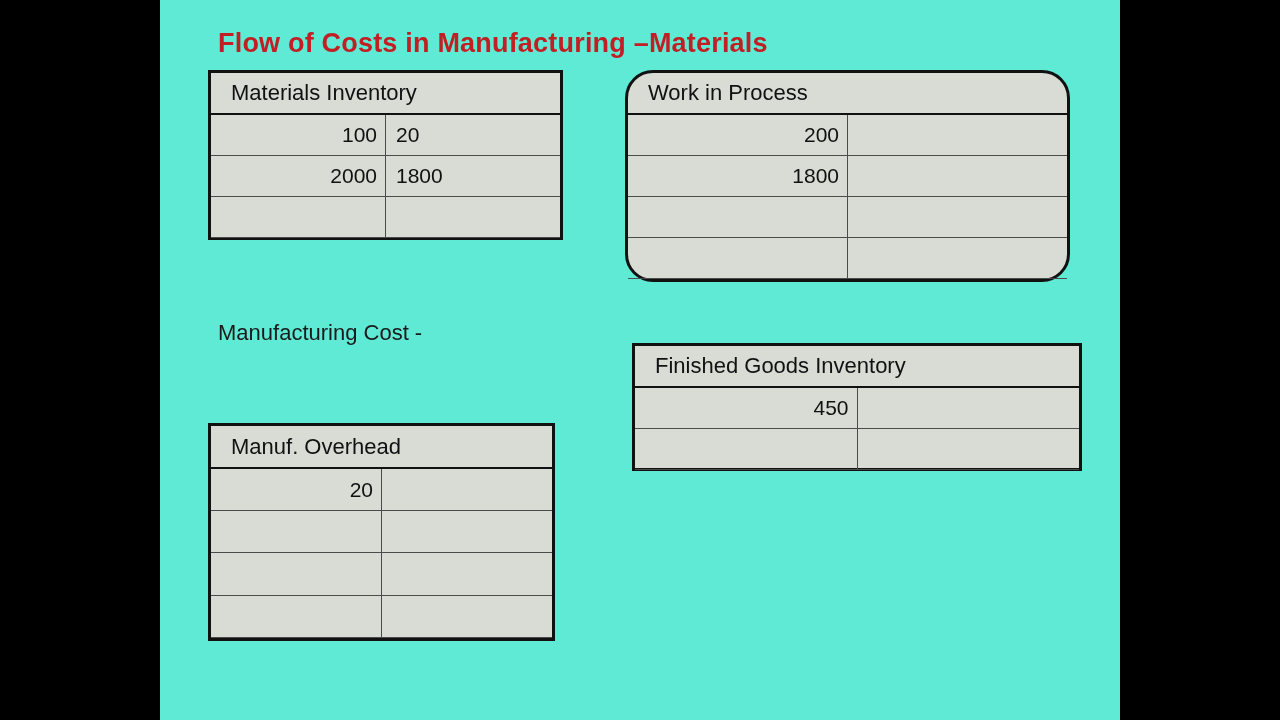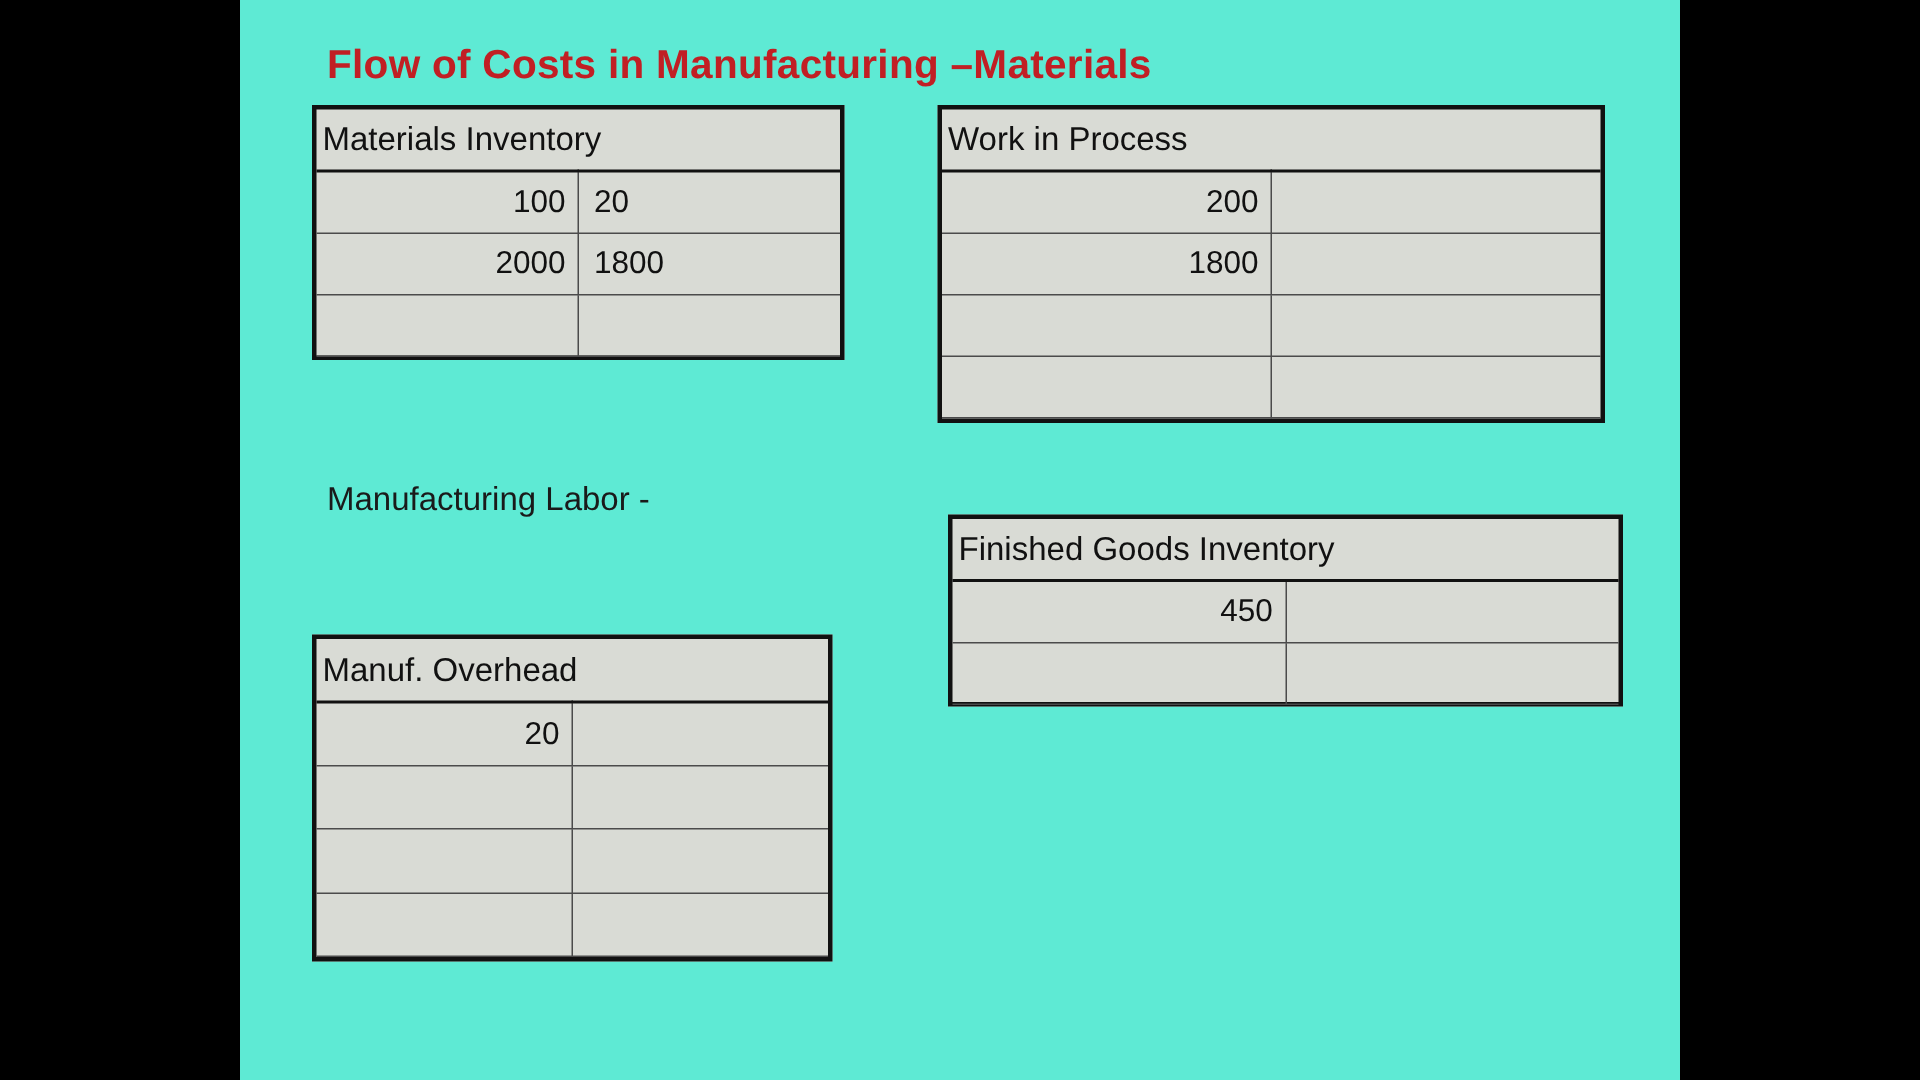--- a/index.html
+++ b/index.html
@@ -66,21 +66,21 @@
     box-sizing: border-box;
     vertical-align: middle;
   }
   .taccount td.header {
     border-left: none;
     border-right: none;
     border-top: none;
     border-bottom: 2px solid #111;
     font-size: 22px;
     text-align: left;
-    padding-left: 4px;
+    padding-left: 20px;
   }
   .taccount td.debit {
     text-align: right;
     border-left: none;
     padding-left: 18px;
   }
   .taccount td.credit {
     text-align: left;
     border-right: none;
     padding-left: 10px;
@@ -113,21 +113,21 @@
           <td class="credit v-blue">1800</td>
         </tr>
         <tr>
           <td class="debit v-black"></td>
           <td class="credit v-black"></td>
         </tr>
       </tbody>
         </table>
     </div>
 
-    <div class="taccount" style="left:465px; top:70px; width:445px; height:212px;">
+    <div class="taccount" style="left:465px; top:70px; width:445px; height:212px;border-radius:28px;">
       <table>
         <tbody>
             <tr>
           <td class="header" colspan="2">Work in Process</td>
         </tr>
         <tr>
           <td class="debit v-black">200</td>
           <td class="credit v-black"></td>
         </tr>
         <tr>
@@ -139,21 +139,21 @@
           <td class="credit v-black"></td>
         </tr>
         <tr>
           <td class="debit v-black"></td>
           <td class="credit v-black"></td>
         </tr>
       </tbody>
         </table>
     </div>
 
-    <div class="plain-label" style="left:58px; top:320px;">Manufacturing Labor -</div>
+    <div class="plain-label" style="left:58px; top:320px;">Manufacturing Cost -</div>
 
     <div class="taccount" style="left:472px; top:343px; width:450px; height:128px;">
       <table>
         <tbody>
             <tr>
           <td class="header" colspan="2">Finished Goods Inventory</td>
         </tr>
         <tr>
           <td class="debit v-black">450</td>
           <td class="credit v-black"></td>

